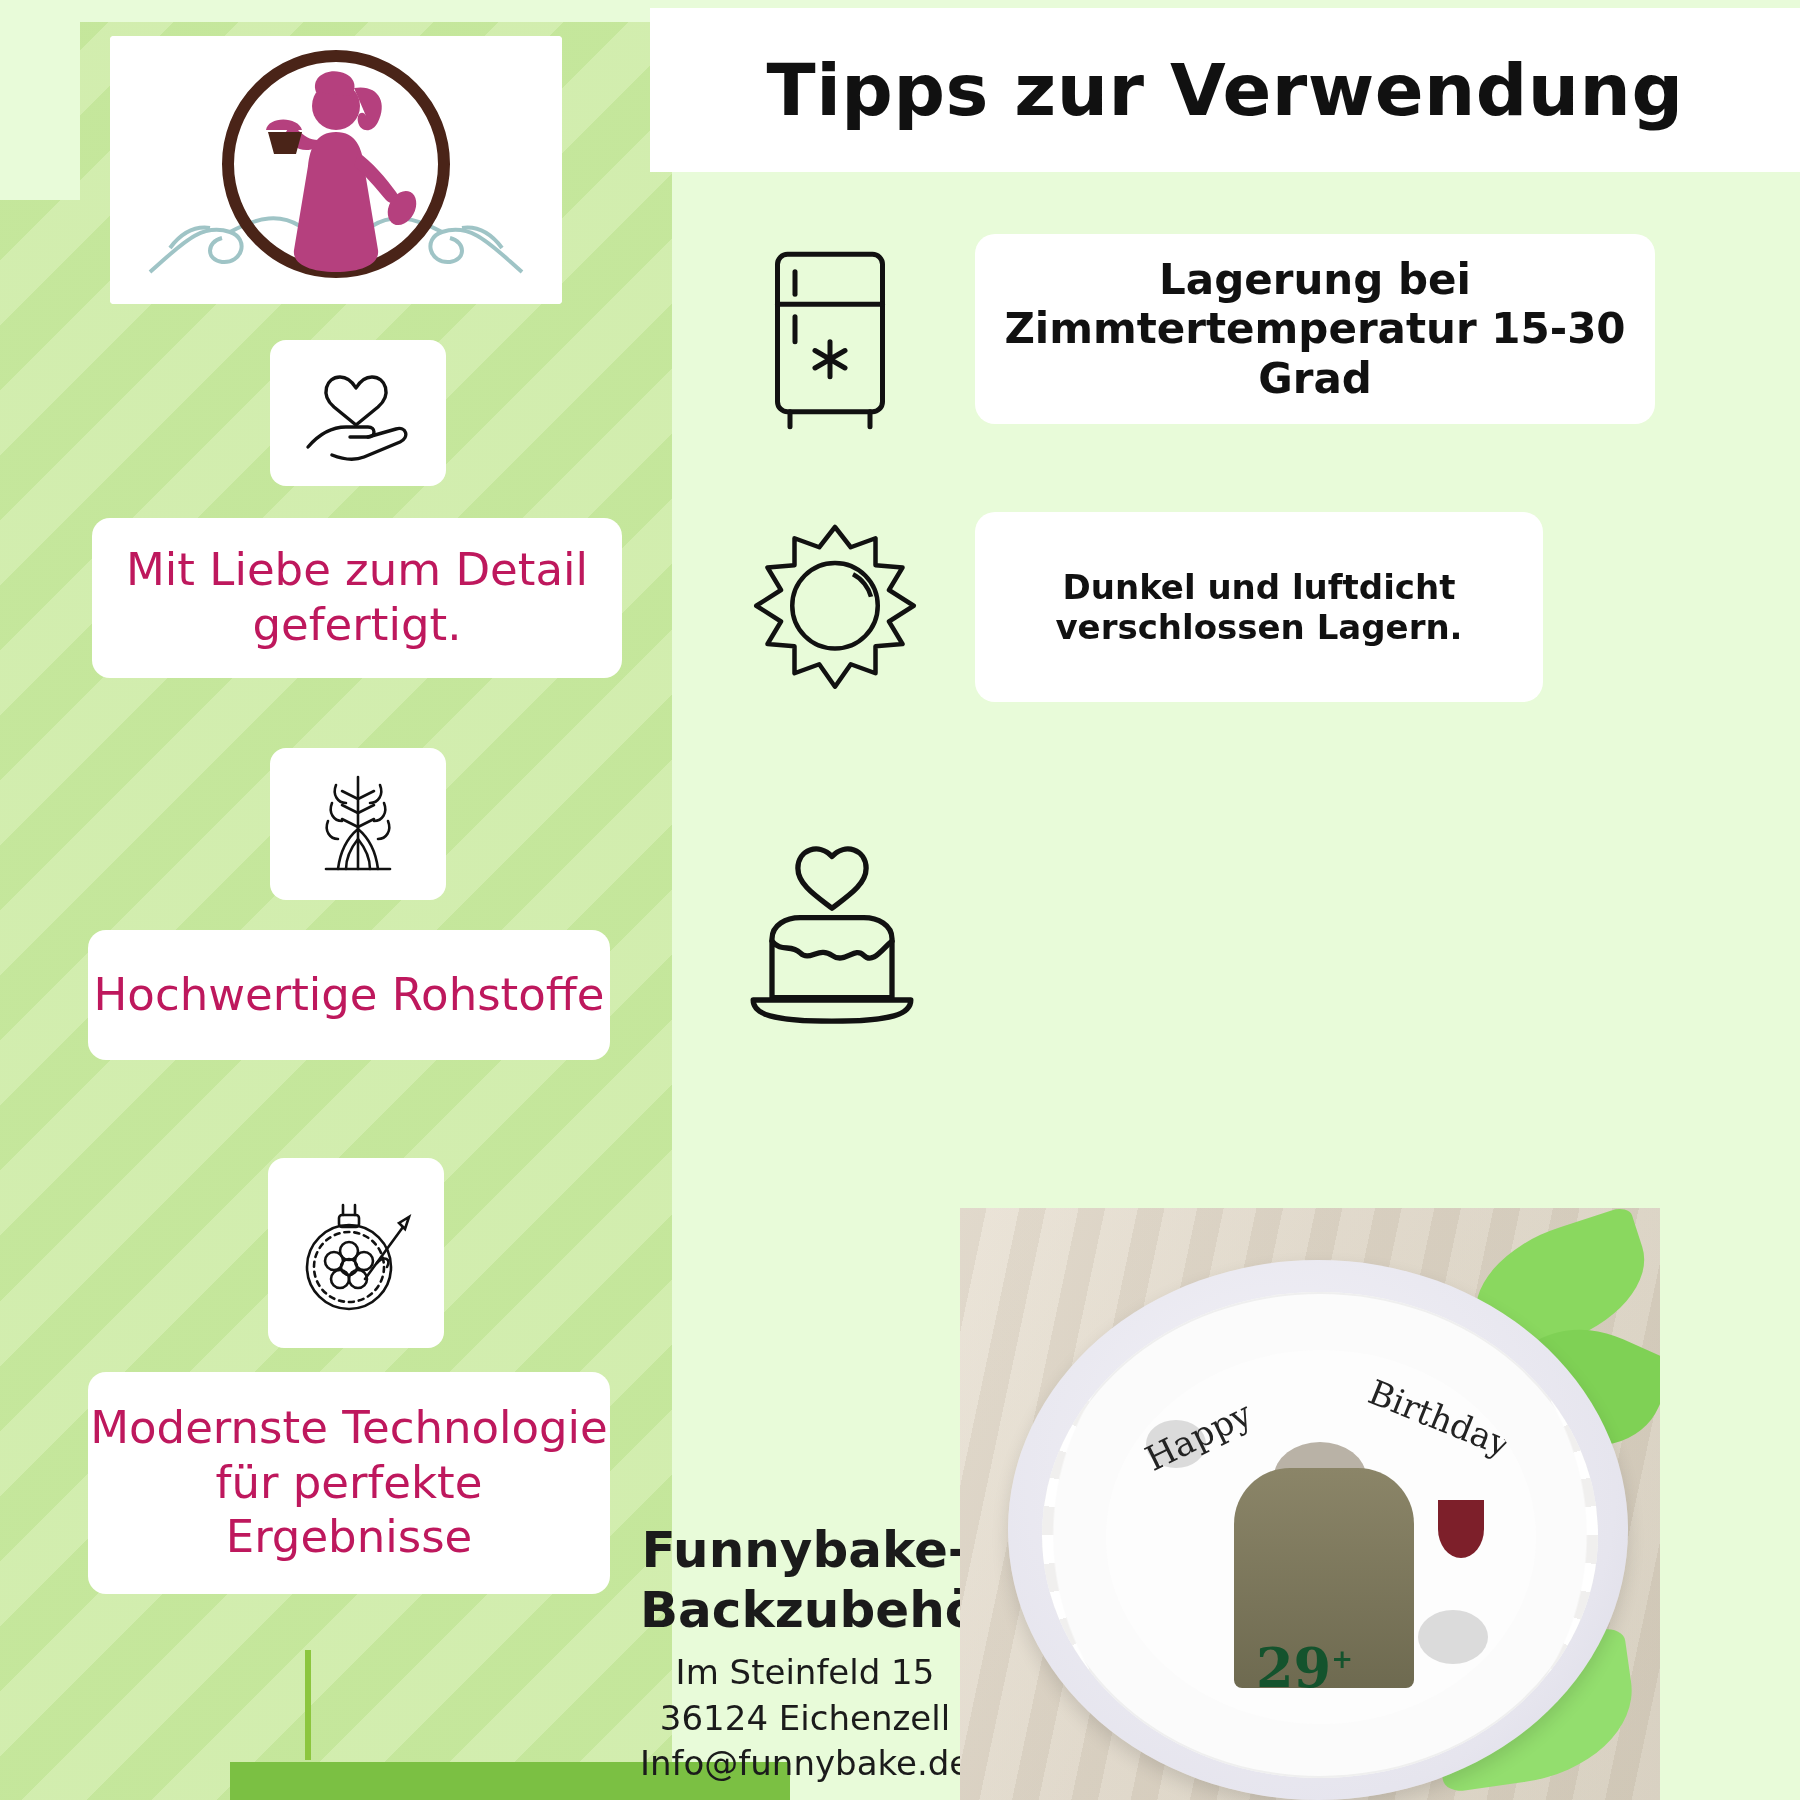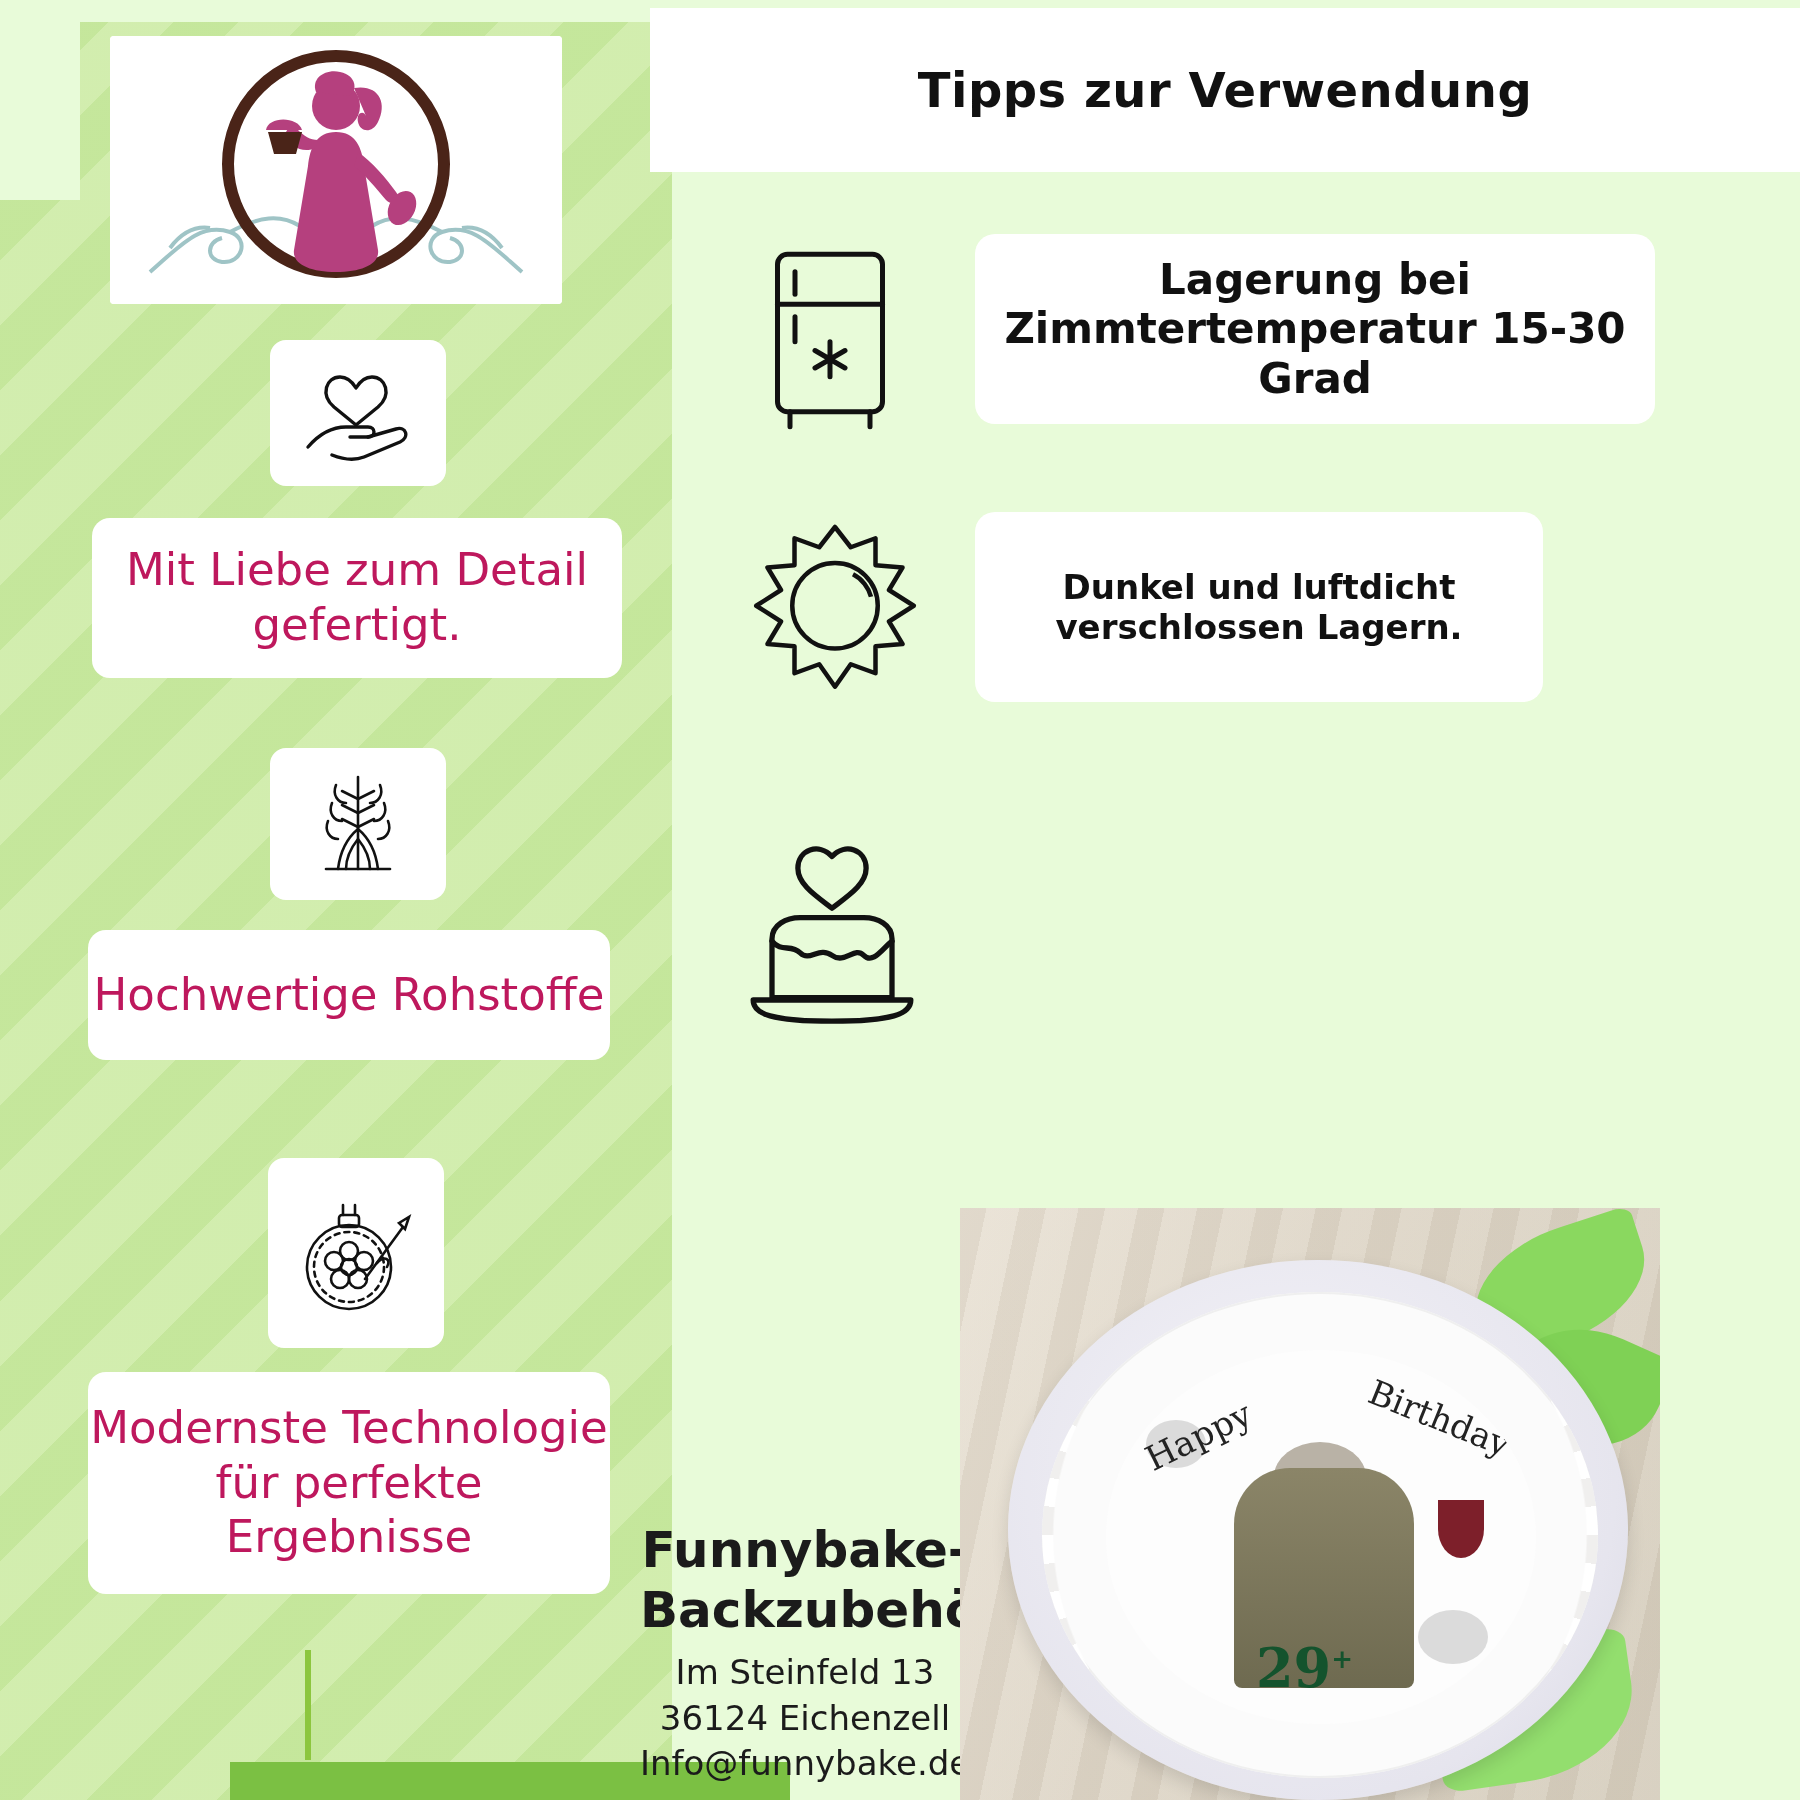--- a/index.html
+++ b/index.html
@@ -120,21 +120,21 @@
     position: absolute;
     left: 650px; top: 8px;
     width: 1150px; height: 164px;
     background: #ffffff;
     display: flex;
     align-items: center;
     justify-content: center;
   }
   .header-title {
     font-family: "DejaVu Sans", sans-serif;
-    font-size: 48px;
+    font-size: 72px;
     color: #111;
     letter-spacing: 0.5px;
   }
 
   
   .tip-icon {
     position: absolute;
     display: flex;
     align-items: center;
     justify-content: center;
@@ -462,21 +462,21 @@
 
         <path d="M34 86 L34 134 L136 134 L136 86"></path>
 
         <path d="M18 136 C18 148 34 154 85 154 C136 154 152 148 152 136 Z"></path>
       </g>
     </svg>
   </div>
 
   <div class="address">
     <div class="name">Funnybake-Backzubehör</div>
-    <div class="line">Im Steinfeld 13</div>
+    <div class="line">Im Steinfeld 15</div>
     <div class="line">36124 Eichenzell</div>
     <div class="line">Info@funnybake.de</div>
   </div>
 
   <div class="photo">
     <div class="photo-bg"></div>
     <div class="photo-wood"></div>
     <div class="leaf1"></div>
     <div class="leaf2"></div>
     <div class="leaf3"></div>

